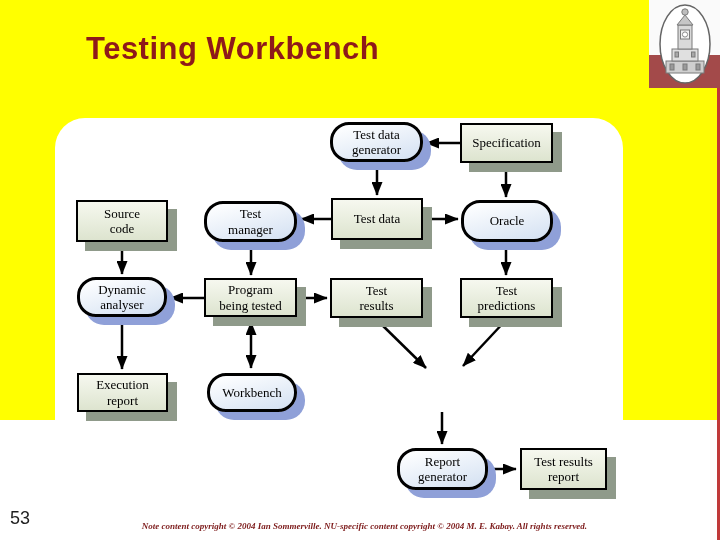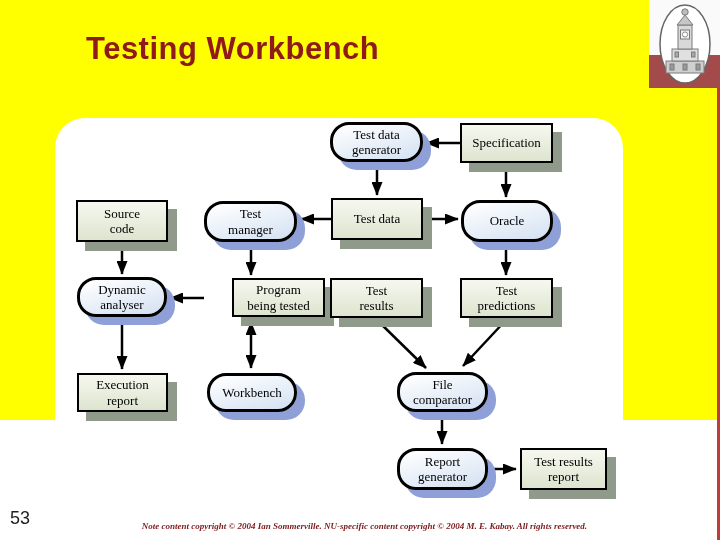--- a/index.html
+++ b/index.html
@@ -96,31 +96,29 @@
 generator</div>
       <div class="node artifact" style="left: 21px; top: 82px; width: 92px; height: 42px;">Source
 code</div>
       <div class="node artifact" style="left: 405px; top: 5px; width: 93px; height: 40px;">Specification</div>
       <div class="node tool" style="left: 149px; top: 83px; width: 93px; height: 41px;">Test
 manager</div>
       <div class="node artifact" style="left: 276px; top: 80px; width: 92px; height: 42px;">Test data</div>
       <div class="node tool" style="left: 406px; top: 82px; width: 92px; height: 42px;">Oracle</div>
       <div class="node tool" style="left: 22px; top: 159px; width: 90px; height: 40px;">Dynamic
 analyser</div>
-      <div class="node artifact" style="left: 149px; top: 160px; width: 93px; height: 39px; margin-left: 28px;">Program
+      <div class="node artifact" style="left: 149px; top: 160px; width: 93px; height: 39px;">Program
 being tested</div>
       <div class="node artifact" style="left: 275px; top: 160px; width: 93px; height: 40px;">Test
 results</div>
       <div class="node artifact" style="left: 405px; top: 160px; width: 93px; height: 40px;">Test
 predictions</div>
       <div class="node artifact" style="left: 22px; top: 255px; width: 91px; height: 39px;">Execution
 report</div>
       <div class="node tool" style="left: 152px; top: 255px; width: 90px; height: 39px;">Workbench</div>
-      <div class="node tool" style="left: 342px; top: 254px; width: 91px; height: 40px;">File
-comparator</div>
       <div class="node tool" style="left: 342px; top: 330px; width: 91px; height: 42px;">Report
 generator</div>
       <div class="node artifact" style="left: 465px; top: 330px; width: 87px; height: 42px;">Test results
 report</div>
     </div>
 
   <div class="page-number">53</div>
   <div class="footer">Note content copyright © 2004 Ian Sommerville.  NU-specific content copyright © 2004 M. E. Kabay.  All rights reserved.</div>
 
 </div>

